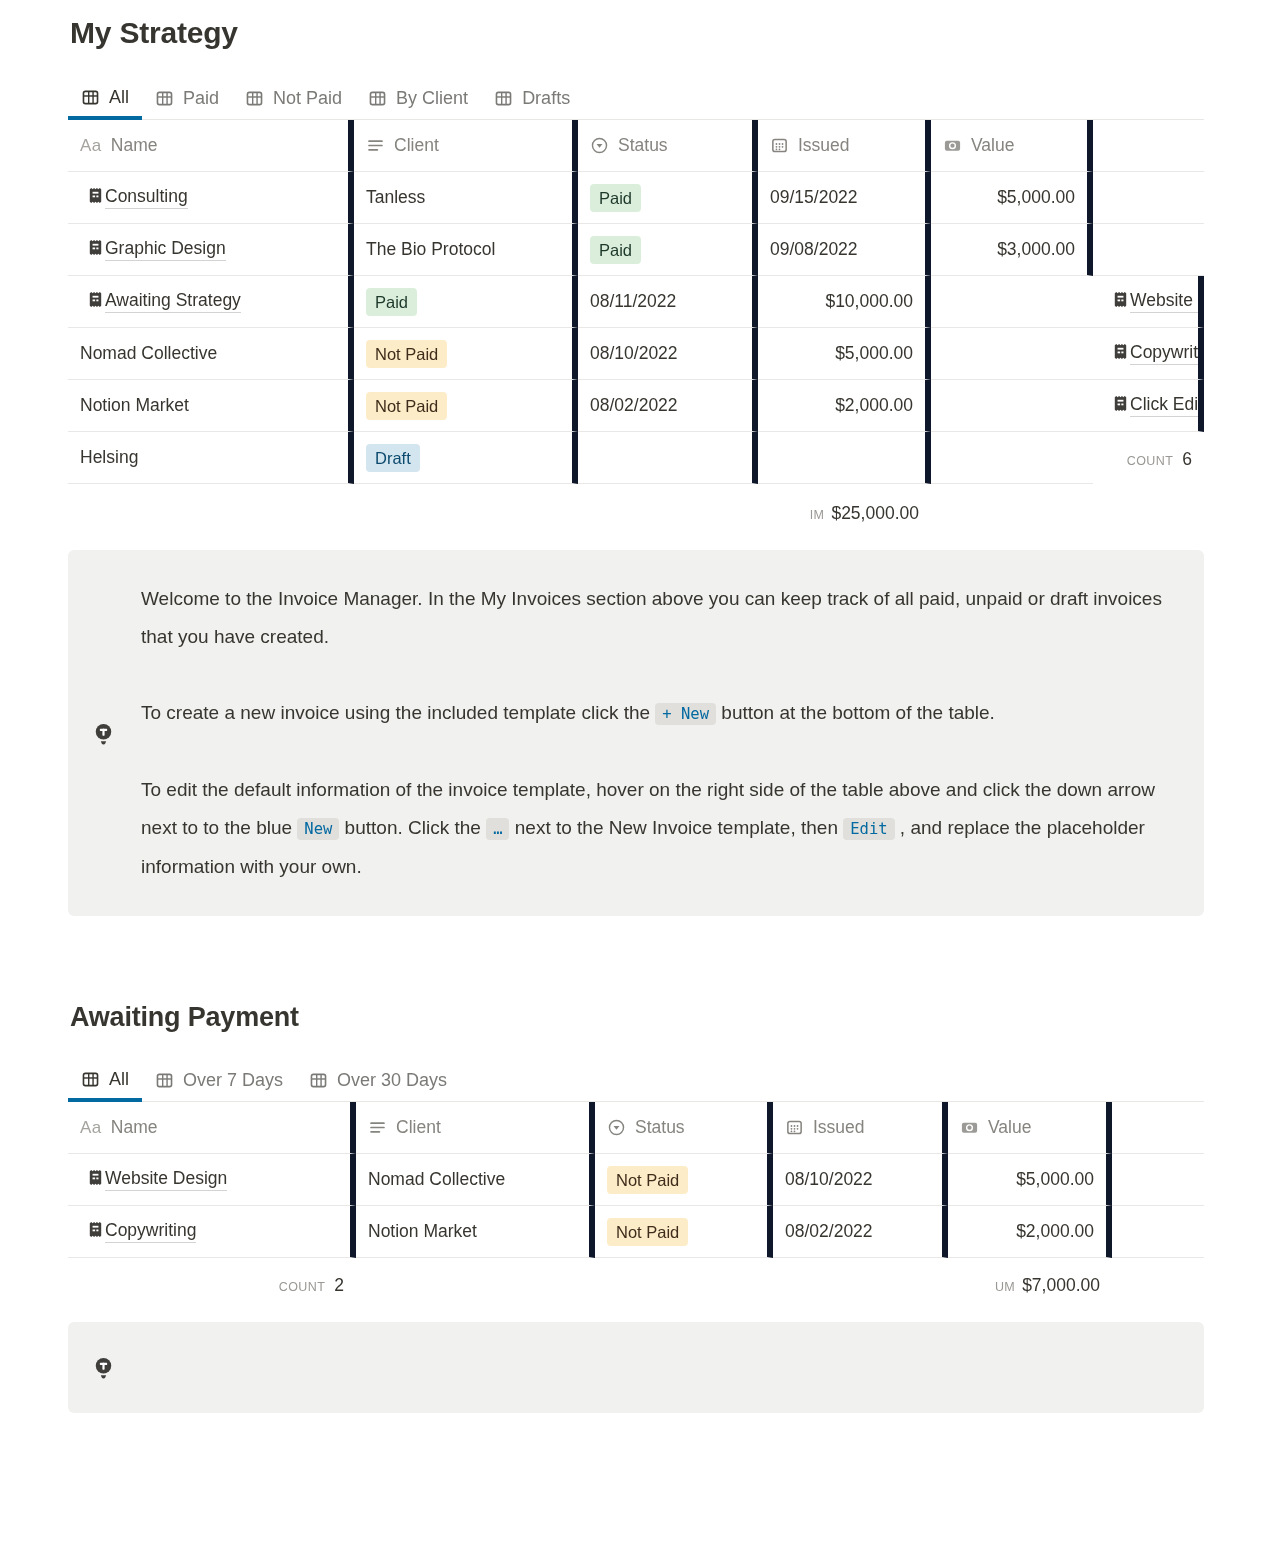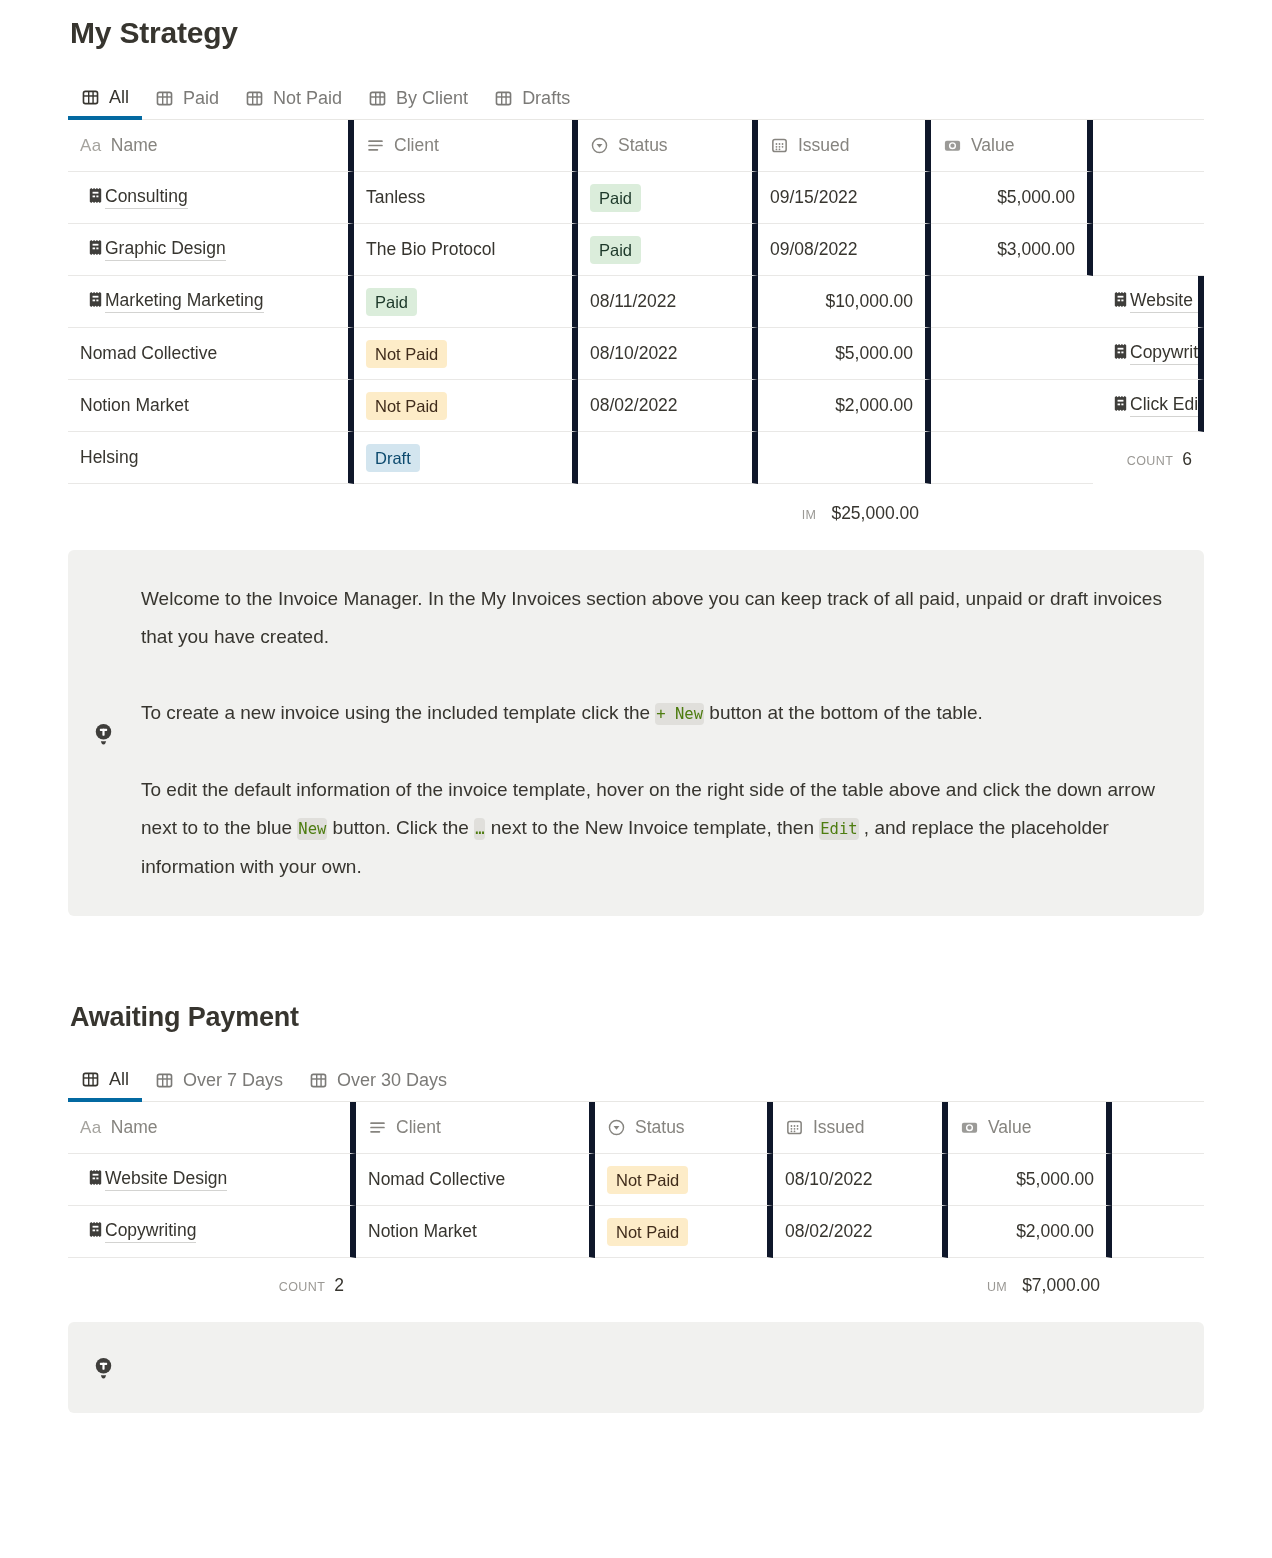--- a/index.html
+++ b/index.html
@@ -45,39 +45,39 @@
     border-bottom:1.5px solid rgba(55,53,47,0.22); padding-bottom:1px;
   }
   .value-cell { justify-content:flex-end; }
   .badge { padding:3px 9px; border-radius:4px; font-size:16.5px; line-height:22px; }
   .badge.green  { background:#DBEDDB; color:#1C3829; }
   .badge.yellow { background:#FDECC8; color:#402C1B; }
   .badge.blue   { background:#D3E5EF; color:#0c4a6e; }
 
   .fcell { height:54px; }
   .count-cell { justify-content:flex-end; gap:9px; cursor:pointer; }
-  .sum-cell   { justify-content:flex-end; gap:15px; cursor:pointer; }
+  .sum-cell   { justify-content:flex-end; gap:7px; cursor:pointer; }
   .agg-label  { font-size:12.5px; color:#9A9894; letter-spacing:0.4px; padding-top:3px; }
   .agg-value  { font-size:17.5px; color:#37352F; }
   .sum-cell .agg-value { font-weight:500; }
 
   
   .callout {
     background:#F1F1EF; border-radius:6px;
     display:flex; gap:27px; align-items:center;
     padding:30px 42px 30px 25px; margin-top:10px;
   }
   .callout .bulb { flex:none; padding-top:5px; }
   .callout-text { font-size:19px; line-height:38px; }
   .callout-text p { margin:0; }
   .callout-text p + p { margin-top:38px; }
   code.red {
     font-family:"DejaVu Sans Mono", monospace;
-    color:#4d7c0f; background:rgba(135,131,120,0.16);
-    border-radius:4px; padding:2px 1px; font-size:15.5px;
+    color:#0369a1; background:rgba(135,131,120,0.16);
+    border-radius:4px; padding:2px 7px; font-size:15.5px;
   }
 </style>
 </head>
 <body>
 
 <svg width="0" height="0" style="position:absolute">
   <defs>
     <g id="i-table">
       <rect x="2.6" y="3.6" width="14.8" height="12.8" rx="2" fill="none" stroke="currentColor" stroke-width="1.7"></rect>
       <line x1="2.6" y1="8.4" x2="17.4" y2="8.4" stroke="currentColor" stroke-width="1.5"></line>
@@ -235,21 +235,21 @@
         <span class="badge green">Paid</span>
       </div>
     <div class="cell bB bR">09/08/2022</div>
     <div class="cell value-cell bB bR">$3,000.00</div>
     <div class="cell bB"></div>
 
     <div class="cell name-cell bB bR">
       <span><svg width="19" height="19" viewBox="0 0 20 20">
             <use href="#i-receipt"></use>
           </svg></span>
-      <span class="name-link">Marketing Marketing</span>
+      <span class="name-link">Awaiting Strategy</span>
     </div>
     <div class="cell bB bR">
         <span class="badge green">Paid</span>
       </div>
     <div class="cell bB bR">08/11/2022</div>
     <div class="cell value-cell bB bR">$10,000.00</div>
     <div class="cell bB"></div>
 
     <div class="cell name-cell bB bR">
       <span><svg width="19" height="19" viewBox="0 0 20 20">

